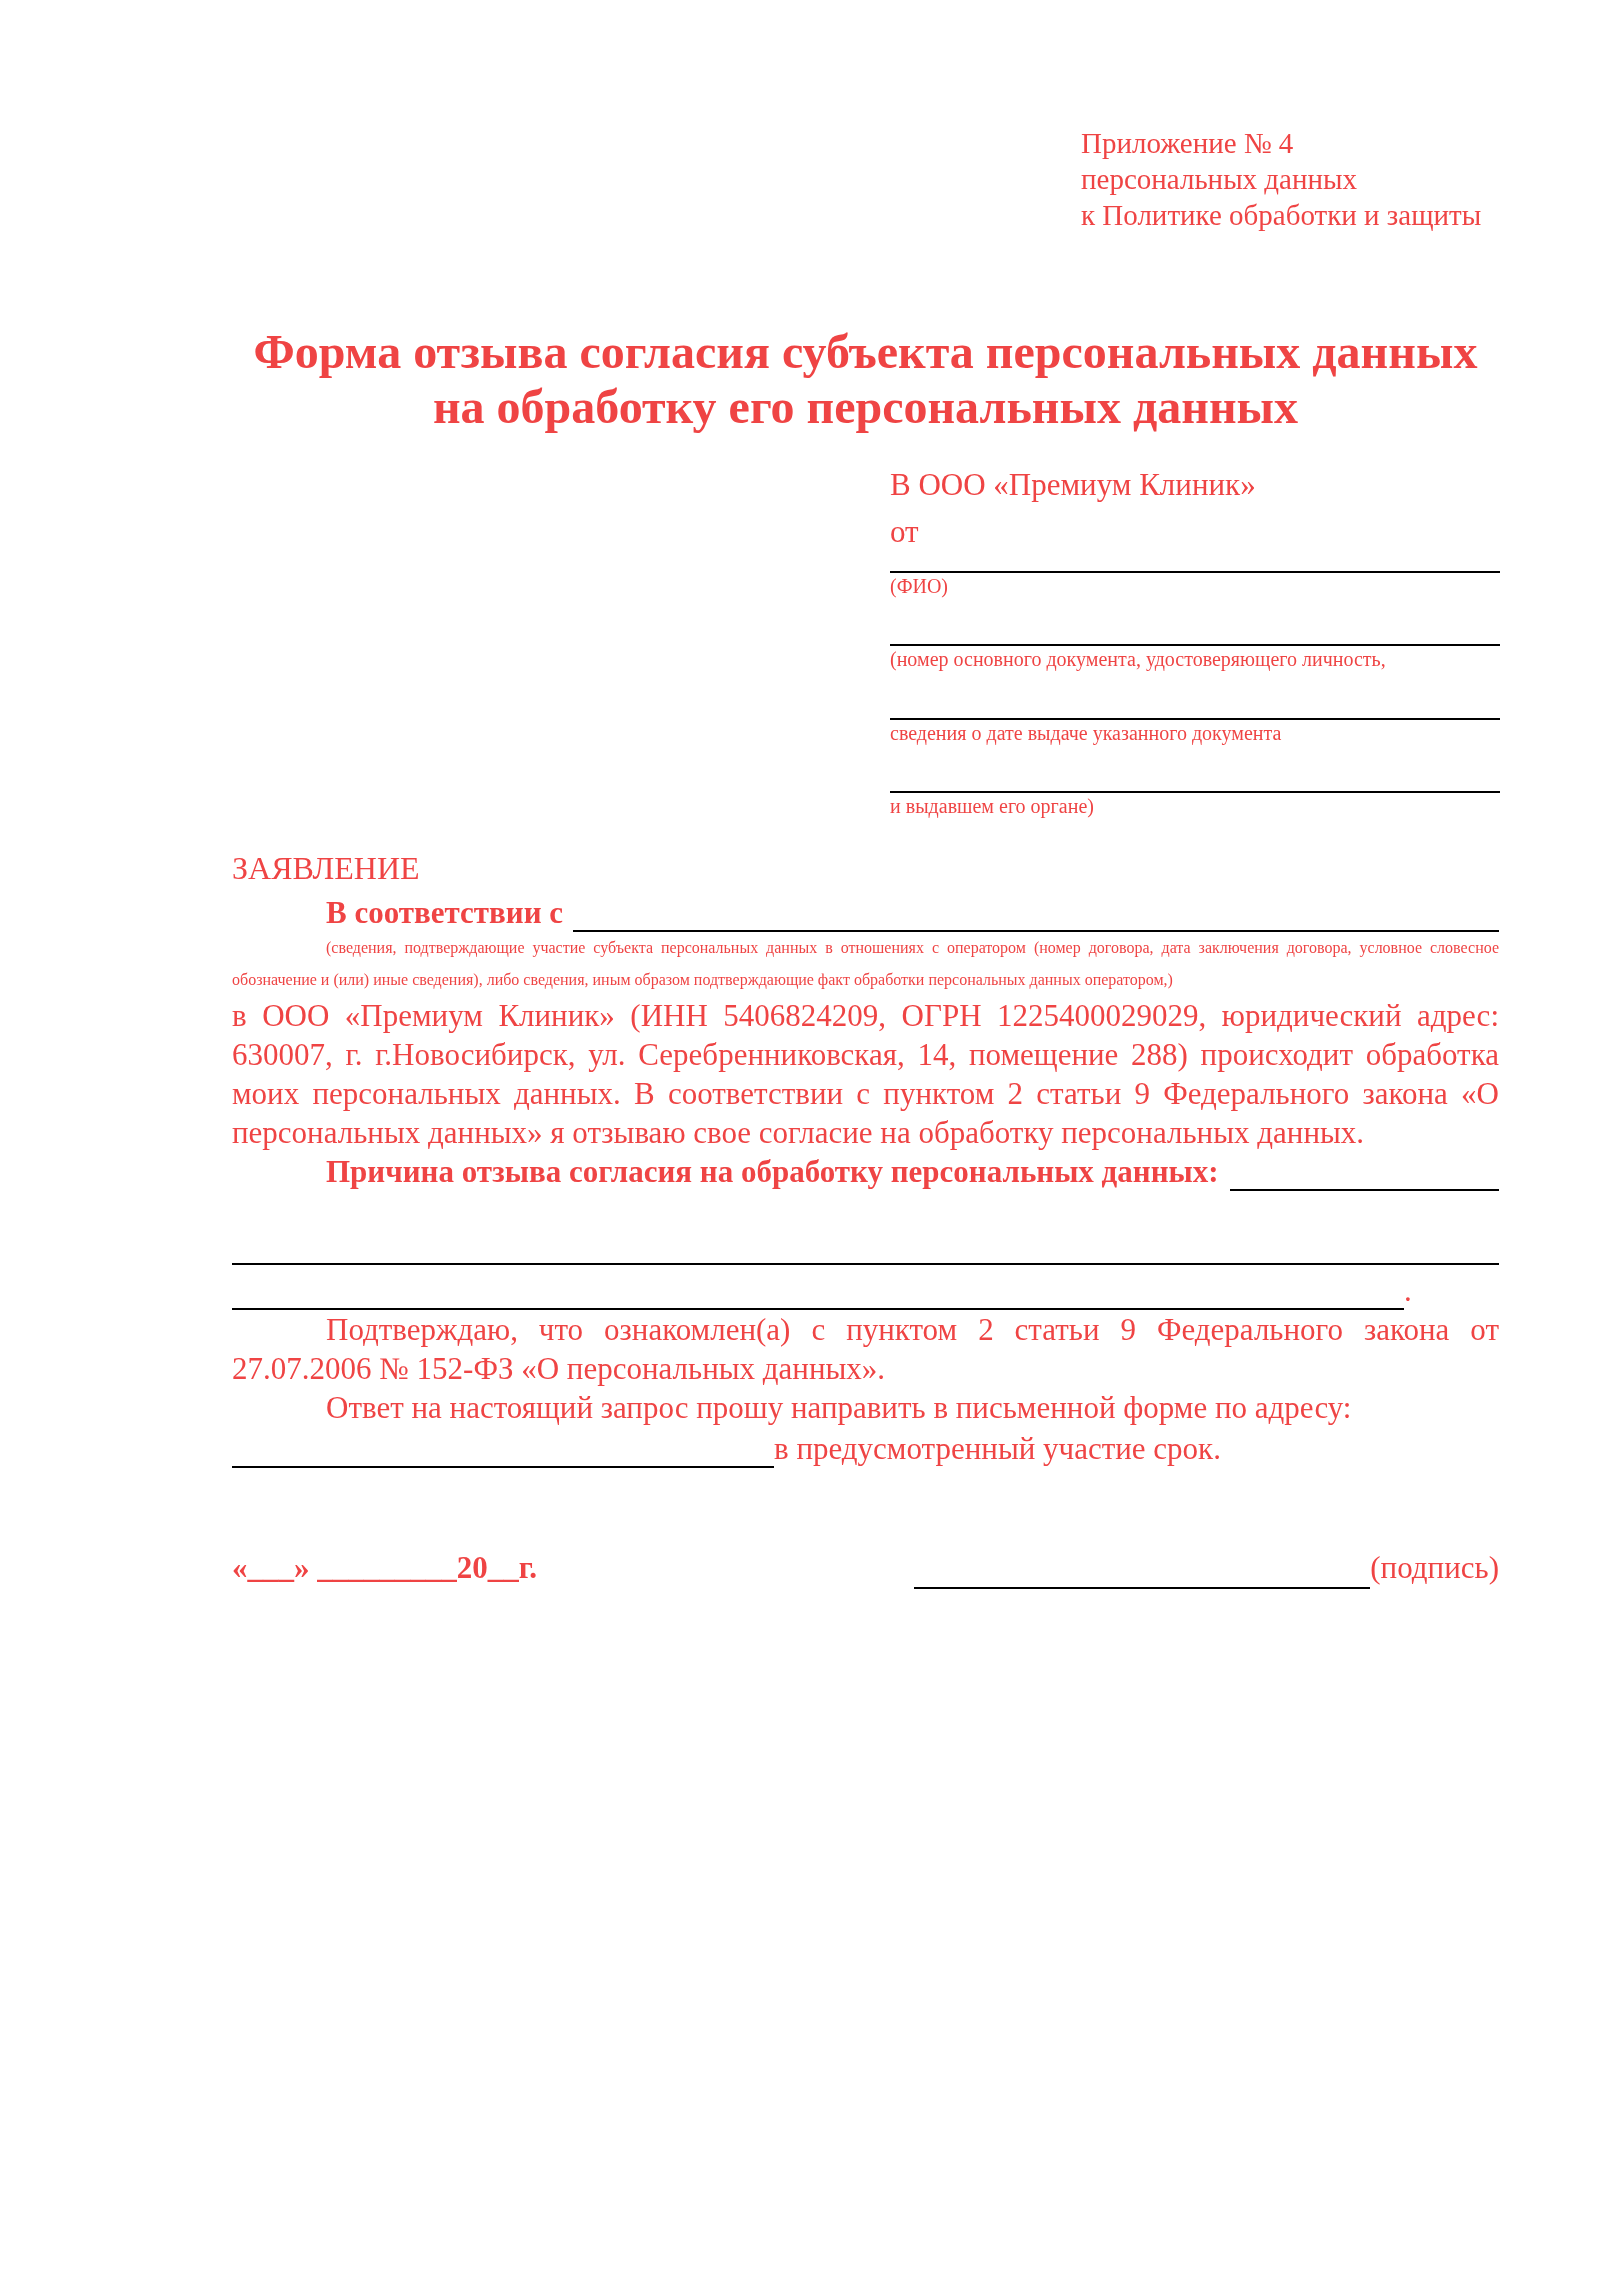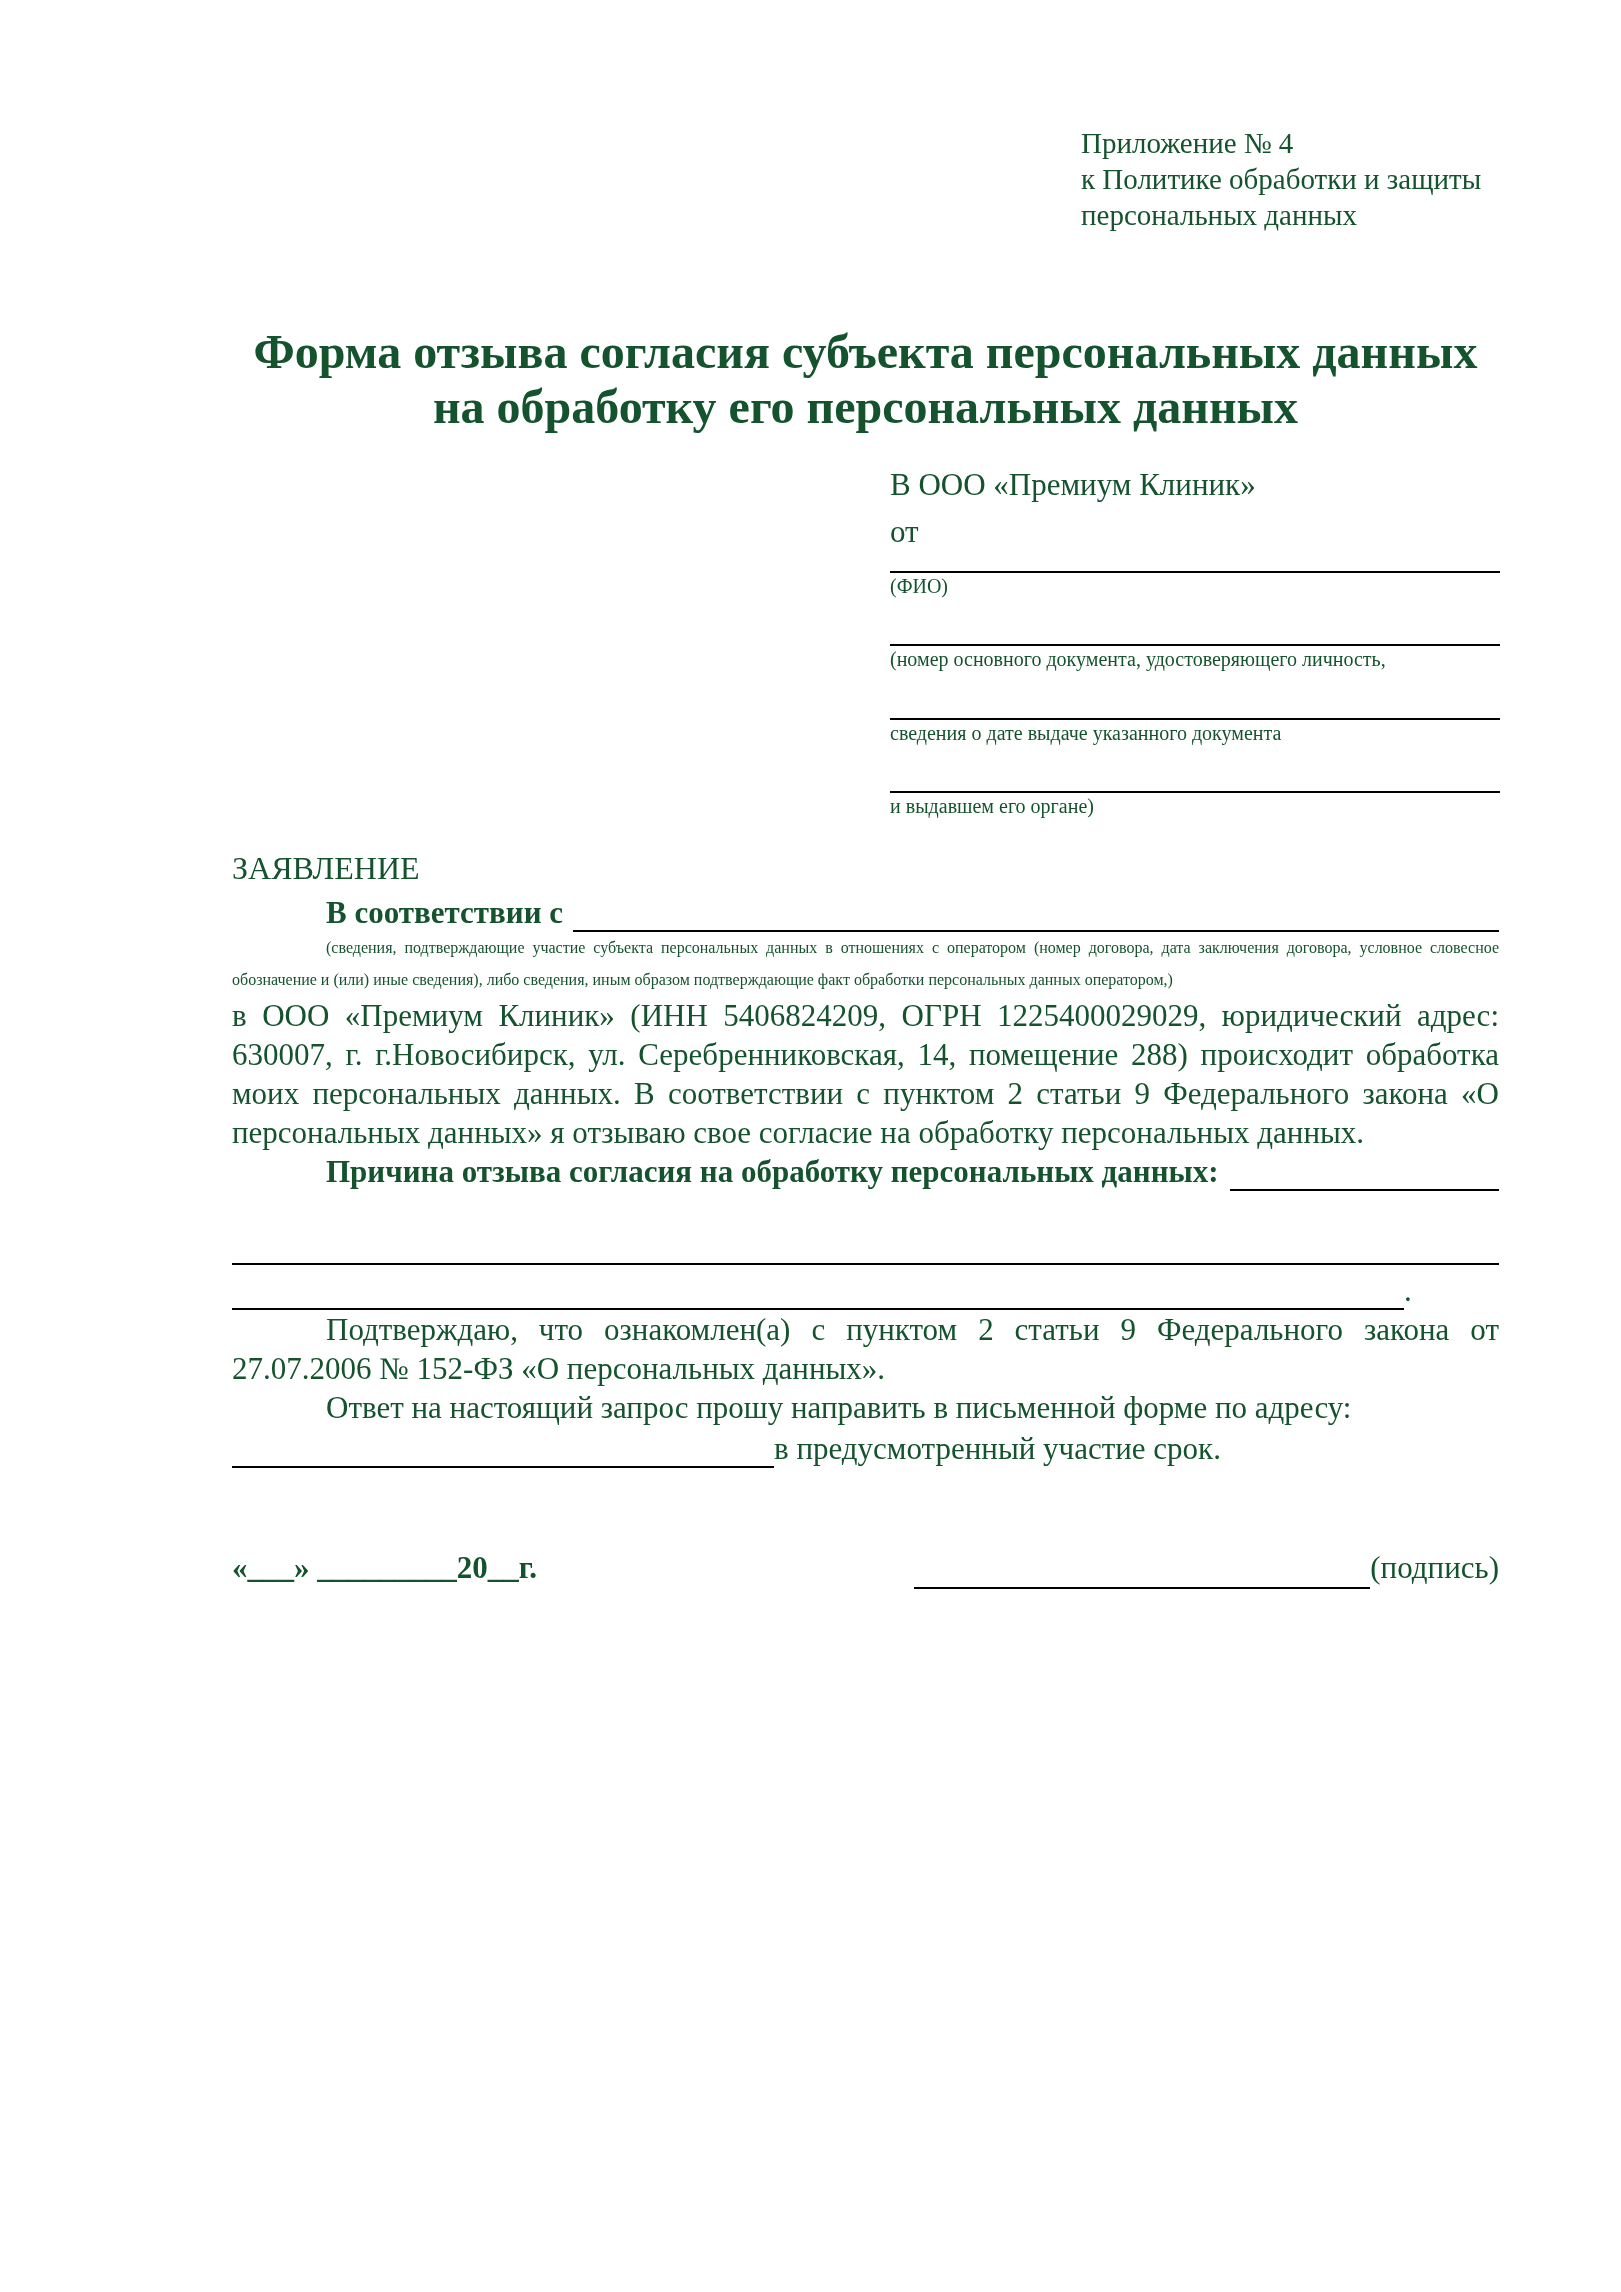--- a/index.html
+++ b/index.html
@@ -5,21 +5,21 @@
   html, body {
     margin: 0;
     padding: 0;
     background: #ffffff;
   }
   .page {
     position: relative;
     width: 1621px;
     height: 2293px;
     background: #ffffff;
-    color: #14532d;
+    color: #ef4444;
     font-family: "Liberation Serif", "DejaVu Serif", serif;
     font-size: 31px;
     line-height: 39px;
     box-sizing: border-box;
     padding: 0 122px 0 232px; 
     overflow: hidden;
   }
   
   .appendix {
     margin-top: 125px;
@@ -92,22 +92,22 @@
   .sig-blank { width: 456px; height: 39px; }
   .nowrap { white-space: nowrap; font-weight: bold; }
 </style>
 </head>
 <body>
 
 <div class="page">
 
   <div class="appendix">
     <div>Приложение № 4</div>
+    <div>персональных данных</div>
     <div>к Политике обработки и защиты</div>
-    <div>персональных данных</div>
   </div>
 
   <div class="doc-title">Форма отзыва согласия субъекта персональных данных на обработку его персональных данных</div>
 
   <div class="recipient">
     <div class="line">В ООО «Премиум Клиник»</div>
     <div class="line">от</div>
 
     <div class="blank first-blank"></div>
     <div class="caption">(ФИО)</div>

